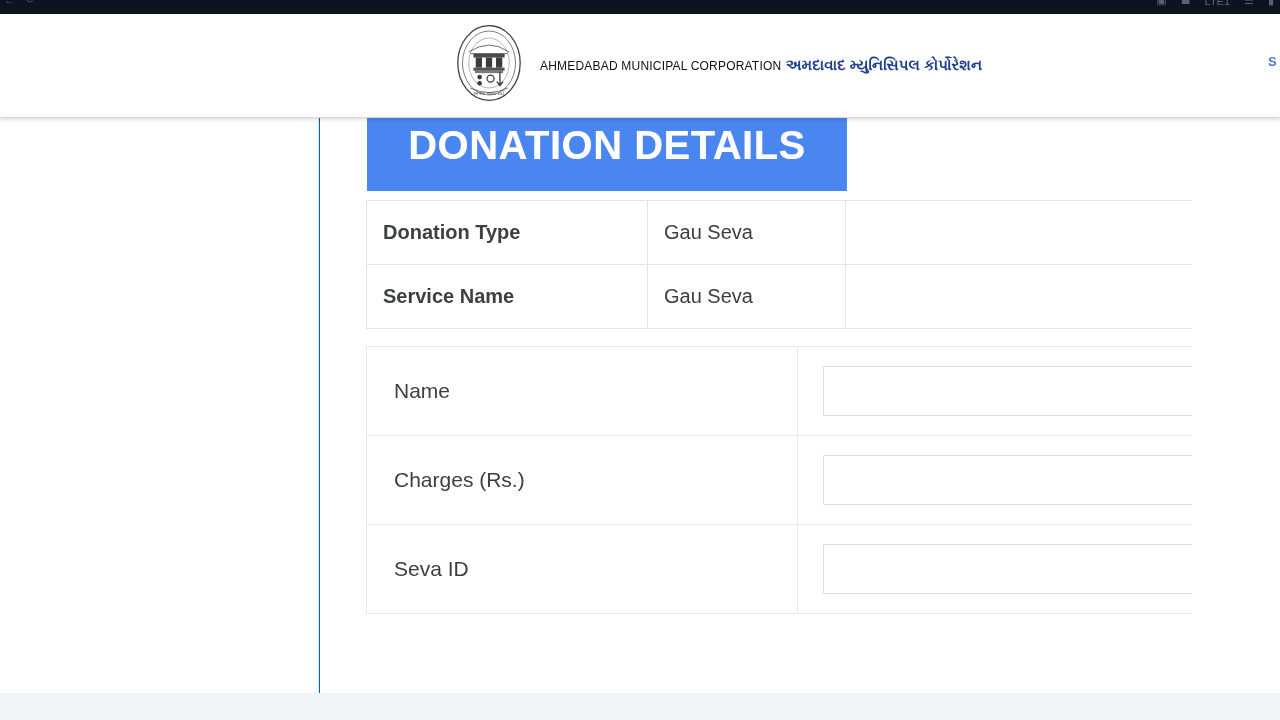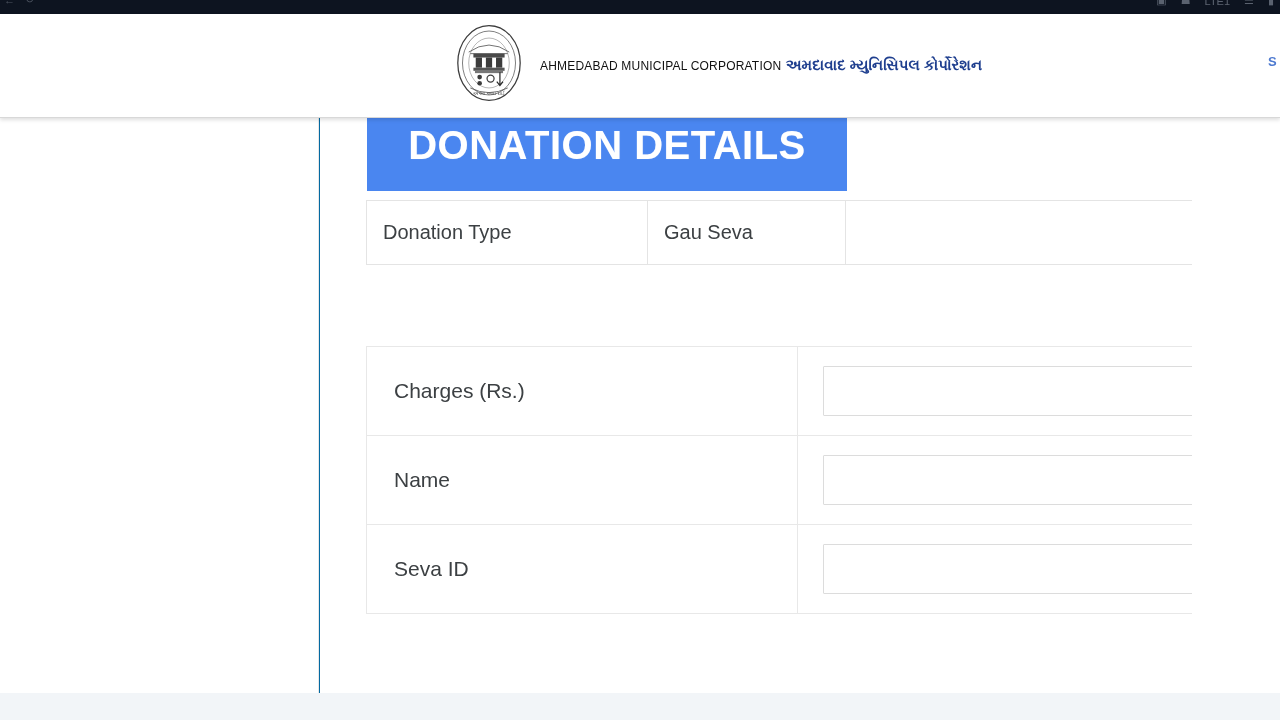--- a/index.html
+++ b/index.html
@@ -172,21 +172,21 @@
     table-layout: fixed;
   }
   .summary-table td {
     border: 1px solid #e4e4e4;
     height: 64px;
     font-size: 20px;
     color: #3c4043;
     padding: 0 16px;
     vertical-align: middle;
   }
-  .st-label { width: 281px; text-align: left; }
+  .st-label { width: 281px; text-align: left; font-weight: bold; }
   .st-value { width: 198px; padding-right: 22px; }
   .st-pad   { width: 384px; border-left: 1px solid #e4e4e4; }
 
   
   .form-table {
     position: absolute;
     left: 46px;
     top: 228px;
     width: 864px;
     border-collapse: collapse;
@@ -289,38 +289,43 @@
       <span class="banner-text">DONATION DETAILS</span>
     </div>
 
     <table class="summary-table">
       <tbody>
         <tr>
           <td class="st-label">Donation Type</td>
           <td class="st-value">Gau Seva</td>
           <td class="st-pad"></td>
         </tr>
+        <tr>
+          <td class="st-label">Service Name</td>
+          <td class="st-value">Gau Seva</td>
+          <td class="st-pad"></td>
+        </tr>
       </tbody>
     </table>
 
     <table class="form-table">
       <tbody>
+        <tr>
+          <td class="ft-label">Name</td>
+          <td class="ft-field">
+            <input class="txtbox" type="text" placeholder="" style="">
+          </td>
+        </tr>
         <tr>
           <td class="ft-label">Charges (Rs.)</td>
           <td class="ft-field">
             <input class="txtbox" type="text" placeholder="" style="">
           </td>
         </tr>
         <tr>
-          <td class="ft-label">Name</td>
-          <td class="ft-field">
-            <input class="txtbox" type="text" placeholder="" style="">
-          </td>
-        </tr>
-        <tr>
           <td class="ft-label">Seva ID</td>
           <td class="ft-field">
             <input class="txtbox" type="text" placeholder="" style="">
           </td>
         </tr>
       </tbody>
     </table>
 
   </div>
 </div>

